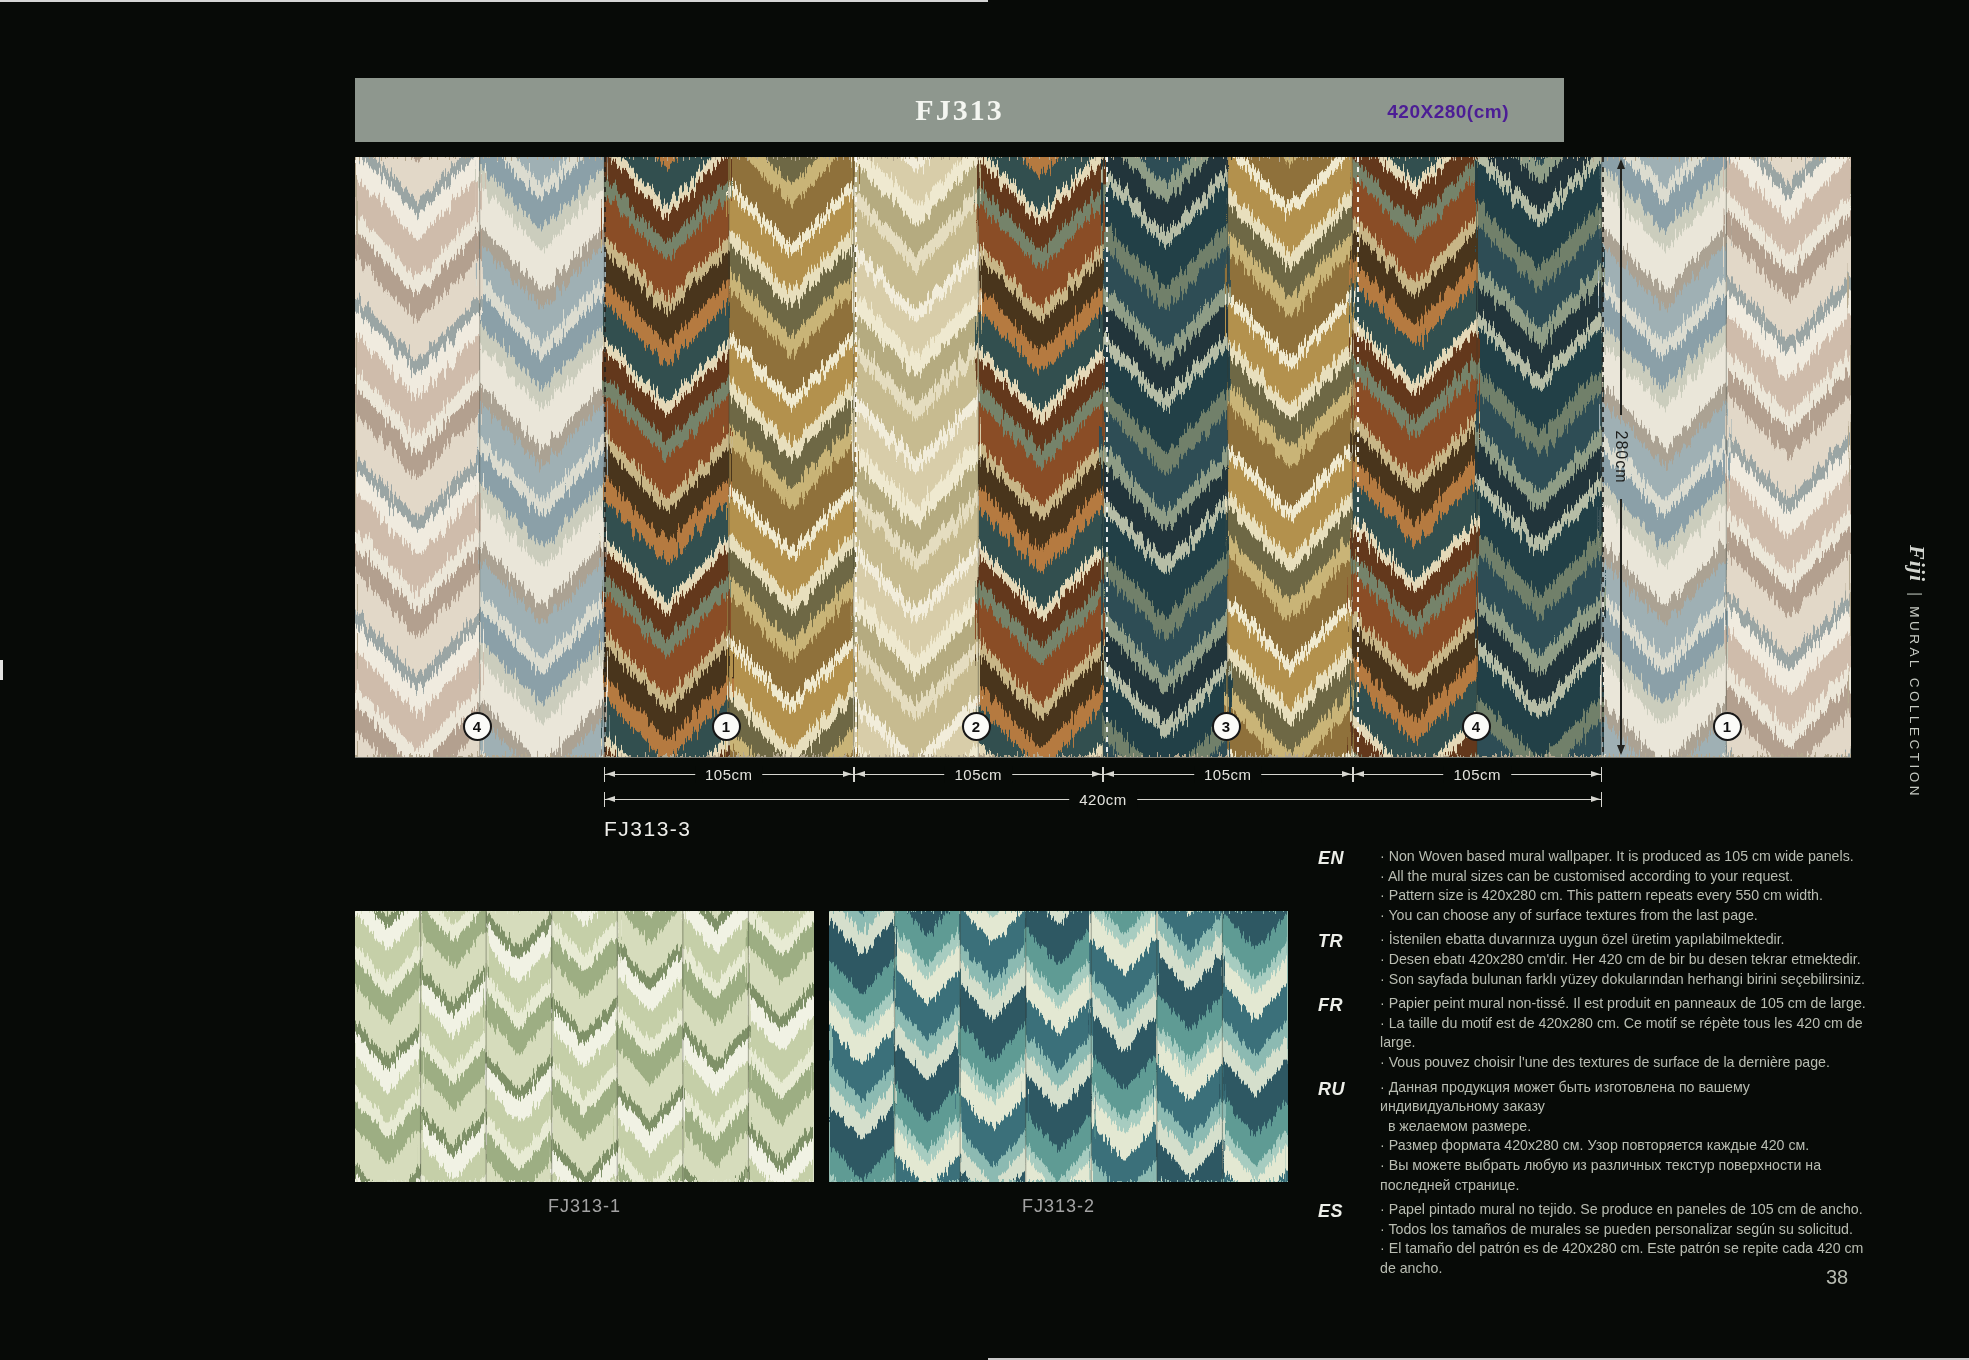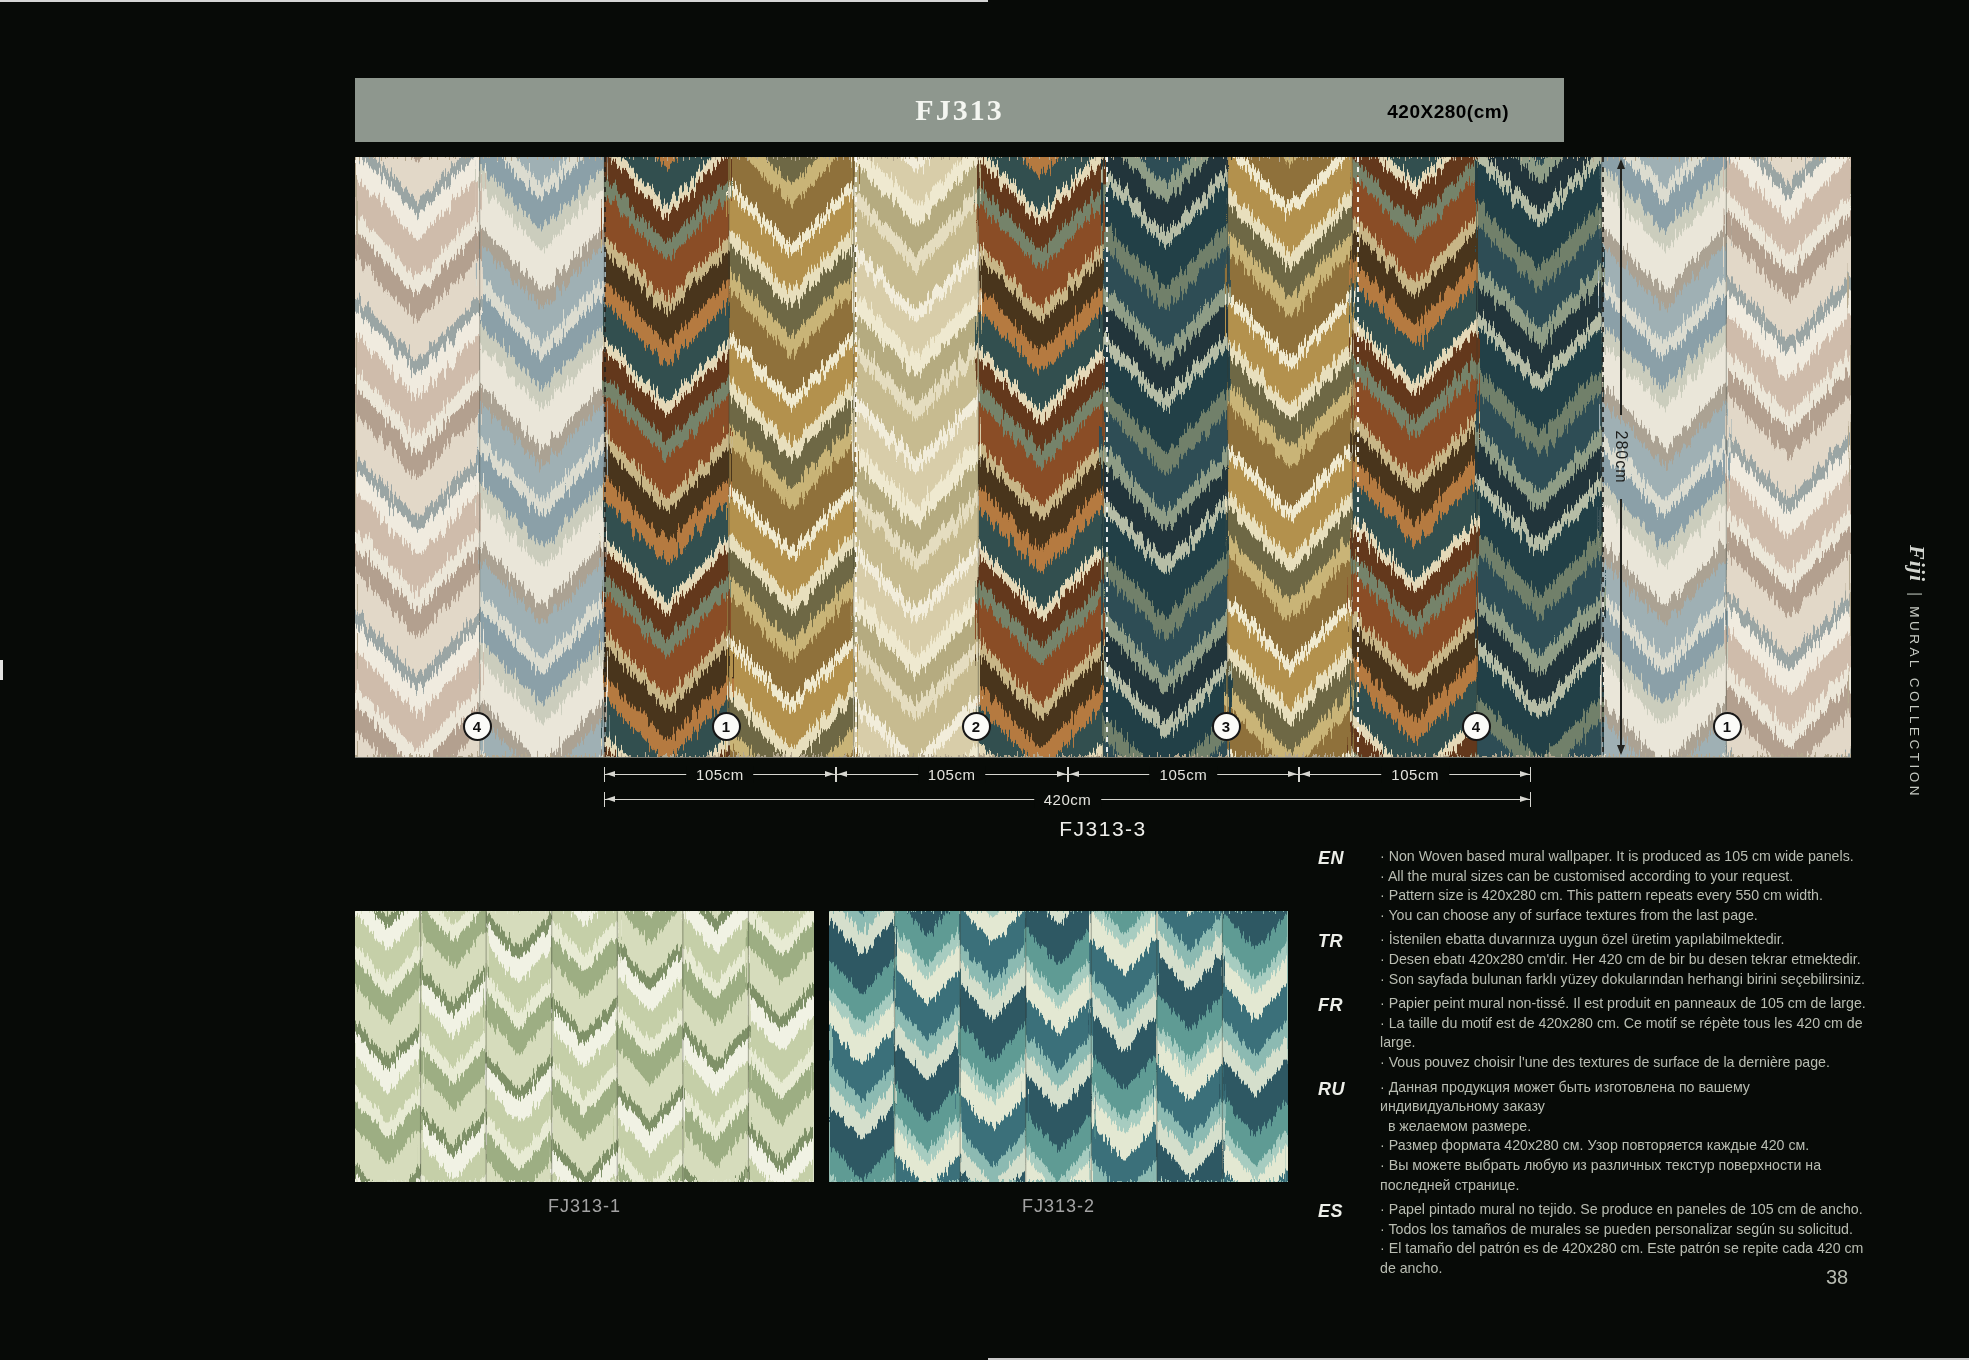--- a/index.html
+++ b/index.html
@@ -10,21 +10,21 @@
   .edge-top{position:absolute;top:0;left:0;width:988px;height:2px;background:#d5d5d5;}
   .edge-bottom{position:absolute;bottom:0;left:988px;right:0;height:2px;background:#c9c9c9;}
   .edge-left-tick{position:absolute;left:0;top:660px;width:3px;height:20px;background:#e2e2e0;}
 
   
   .header{position:absolute;left:355px;top:78px;width:1209px;height:64px;background:#8e978e;}
   .htitle{position:absolute;left:0;right:0;top:15px;text-align:center;
     font-family:"Liberation Serif",serif;font-size:30px;font-weight:600;
     letter-spacing:2px;color:#f4f6f1;}
   .hsize{position:absolute;right:55px;top:23px;font-size:19px;font-weight:bold;
-    color:#000000;letter-spacing:.5px;}
+    color:#4c1d95;letter-spacing:.5px;}
 
   
   .mural{position:absolute;overflow:hidden;}
   #muralMain{left:355px;top:157px;width:1496px;height:600px;
     border-bottom:1px solid rgba(210,210,200,.55);}
   #muralV1{left:355px;top:911px;width:459px;height:271px;}
   #muralV2{left:829px;top:911px;width:459px;height:271px;}
   .mural svg{position:absolute;left:0;top:0;}
 
   .dash{position:absolute;top:0;bottom:0;width:2px;}
@@ -42,36 +42,36 @@
   #dimV .seg.t{top:4px;height:calc(50% - 46px);}
   #dimV .seg.b{bottom:4px;height:calc(50% - 46px);}
   #dimV .arr{position:absolute;left:7px;width:0;height:0;
     border-left:4px solid transparent;border-right:4px solid transparent;}
   #dimV .arr.up{top:2px;border-bottom:10px solid #23231f;}
   #dimV .arr.down{bottom:2px;border-top:10px solid #23231f;}
   #dimV .lbl{position:absolute;top:50%;left:11px;transform:translate(-50%,-50%) rotate(90deg);
     font-size:16px;color:#1e1e1c;letter-spacing:1px;white-space:nowrap;}
 
   
-  .dimrow{position:absolute;left:604px;width:927px;height:22px;display:flex;}
+  .dimrow{position:absolute;left:604px;width:998px;height:22px;display:flex;}
   #dim105{top:764px;}
   #dim420{top:789px;}
   .dseg{position:relative;flex:1;}
   .dseg .ln{position:absolute;top:10px;left:1px;right:1px;height:1px;background:#d6d6d0;}
   .dseg .tick{position:absolute;top:3px;width:1px;height:15px;background:#d6d6d0;}
   .dseg .tick.l{left:0;}
   .dseg .tick.r{right:0;}
   .dseg .ar{position:absolute;top:7px;width:0;height:0;
     border-top:3.5px solid transparent;border-bottom:3.5px solid transparent;}
   .dseg .ar.l{left:2px;border-right:9px solid #d6d6d0;}
   .dseg .ar.r{right:2px;border-left:9px solid #d6d6d0;}
   .dseg .dl{position:absolute;top:2px;left:50%;transform:translateX(-50%);
     background:#070a07;padding:0 10px;font-size:15px;color:#e3e3dd;letter-spacing:.5px;z-index:2;}
 
-  .main-name{position:absolute;left:604px;width:998px;top:817px;text-align:center;
+  .main-name{position:absolute;left:604px;width:998px;top:817px;
     font-size:21px;color:#eeeeea;letter-spacing:1.5px;}
 
   .vlabel{position:absolute;top:1196px;text-align:center;font-size:18px;
     color:#a3a3a3;letter-spacing:1px;}
   .vlabel.v1{left:355px;width:459px;}
   .vlabel.v2{left:829px;width:459px;}
 
   
   .langs{position:absolute;left:1318px;top:847px;width:552px;}
   .lang{display:flex;margin-bottom:5px;}

